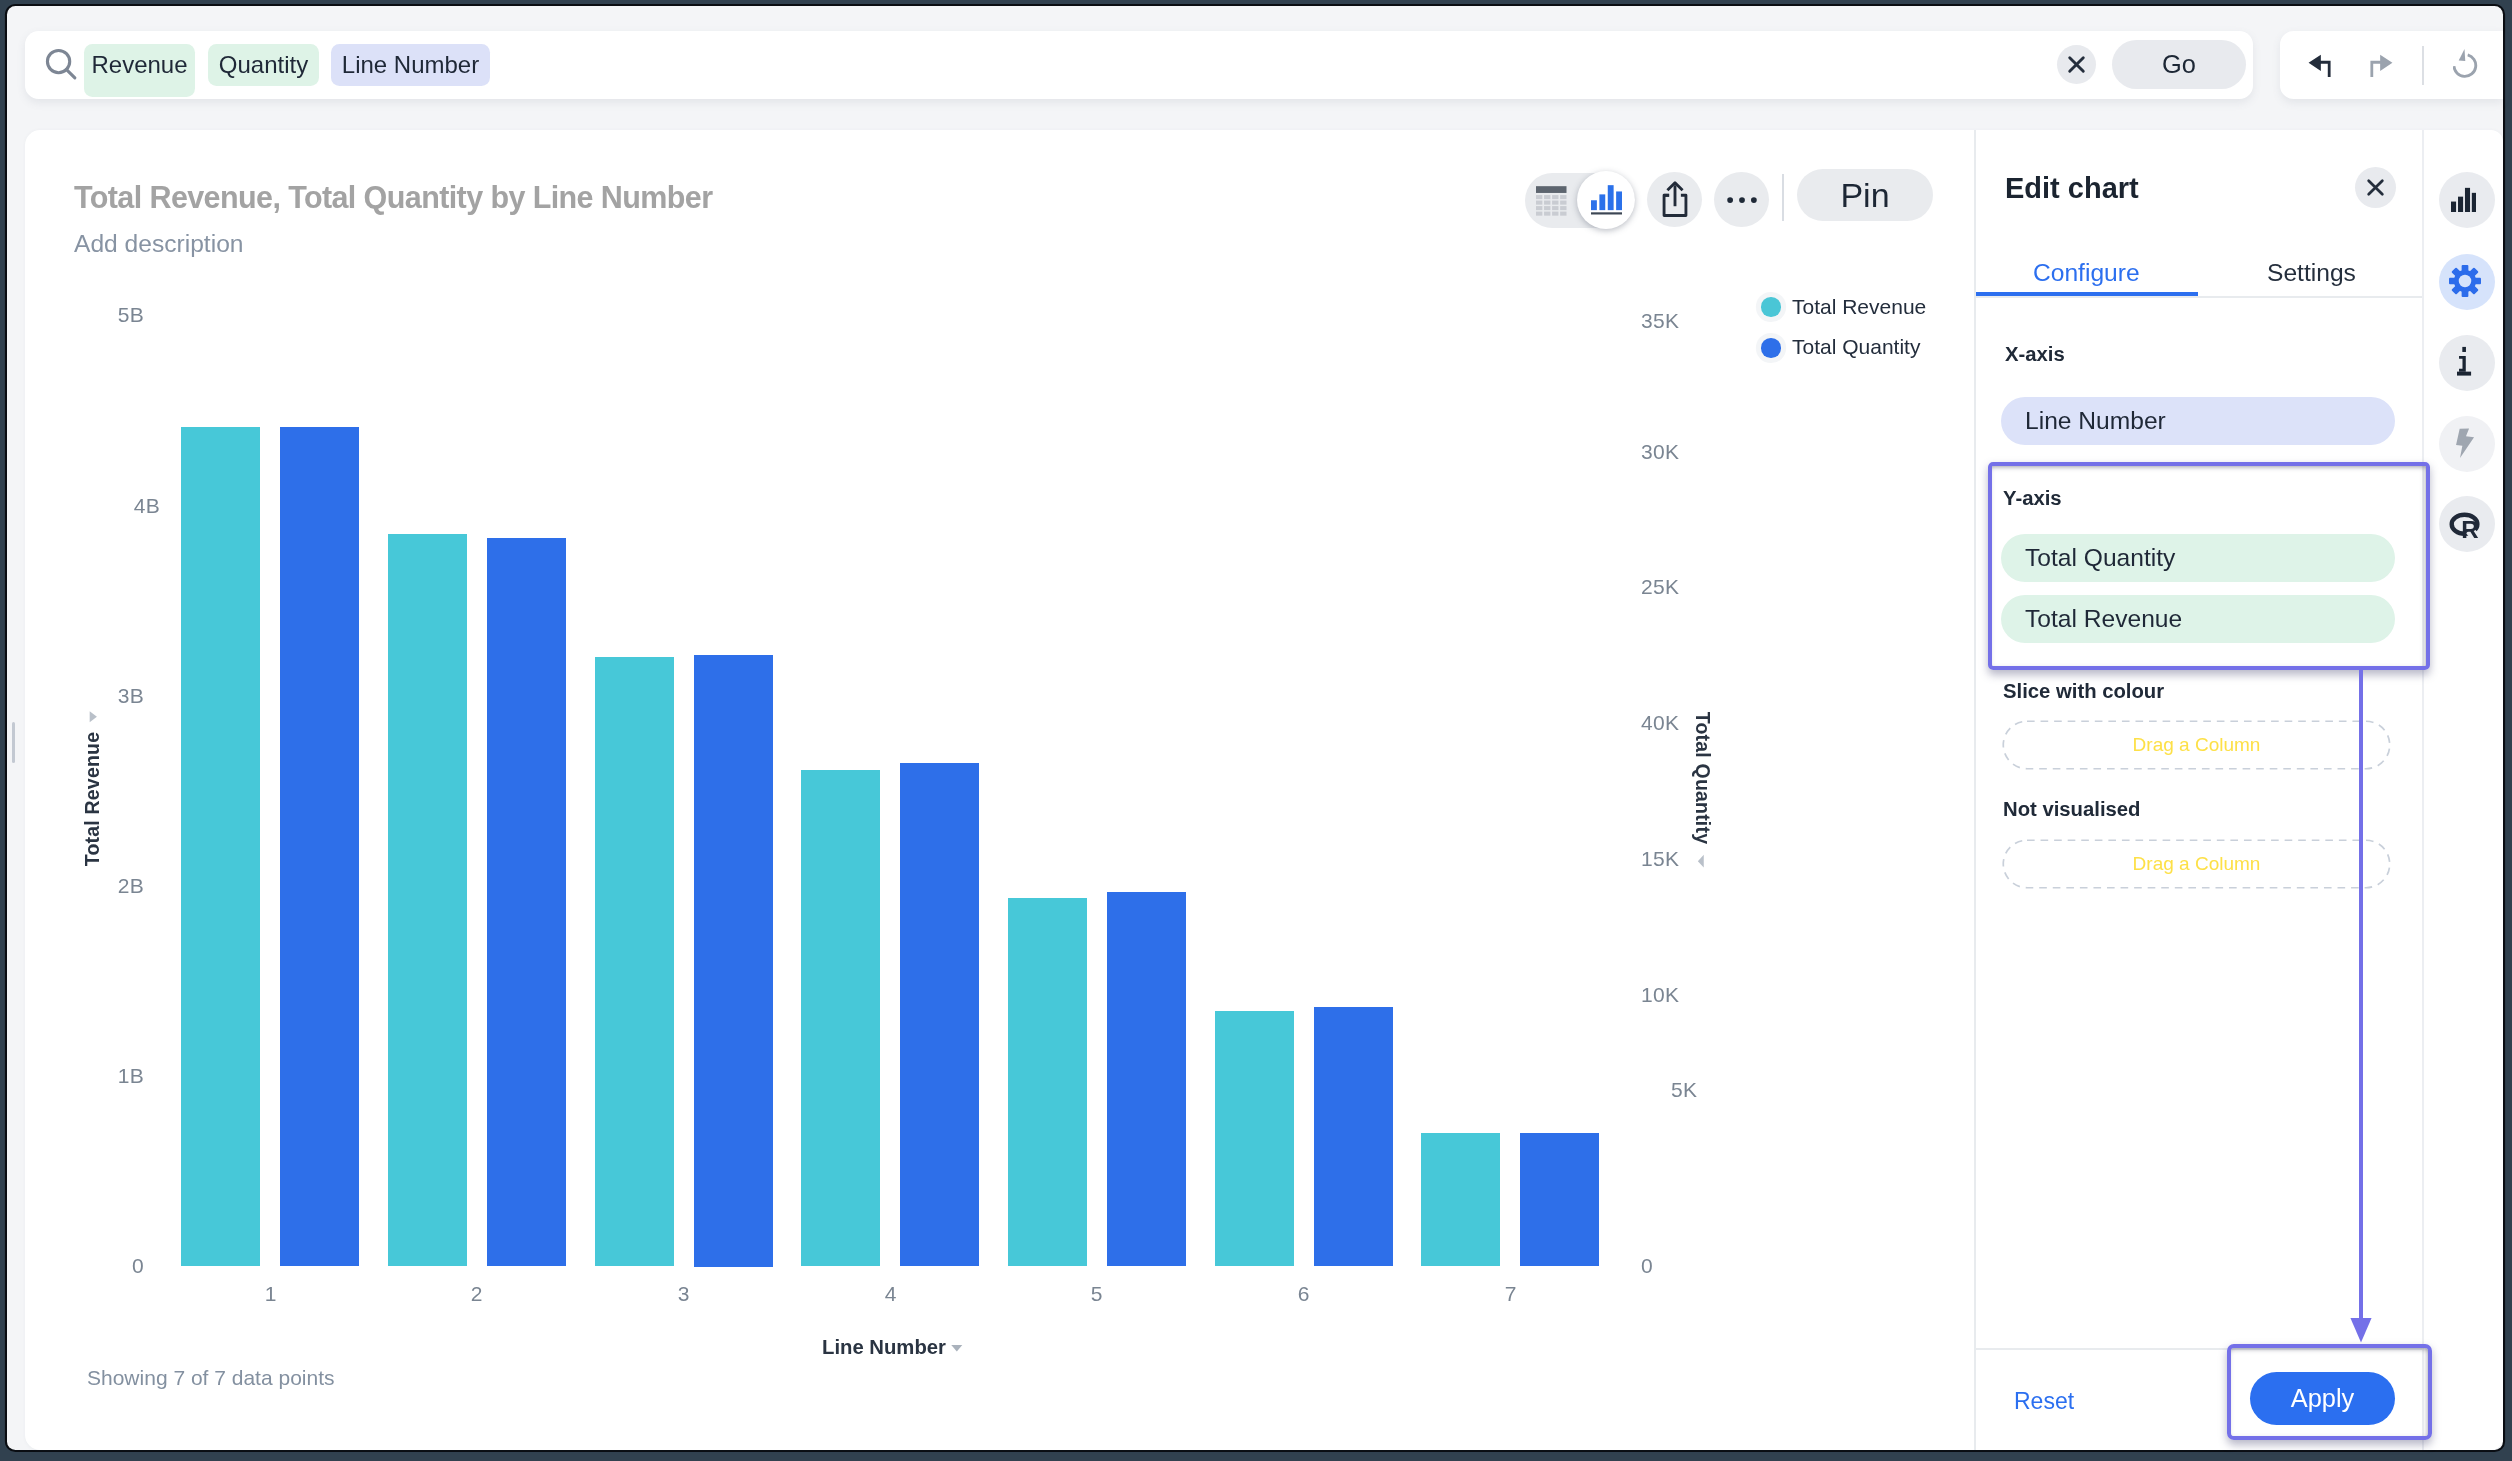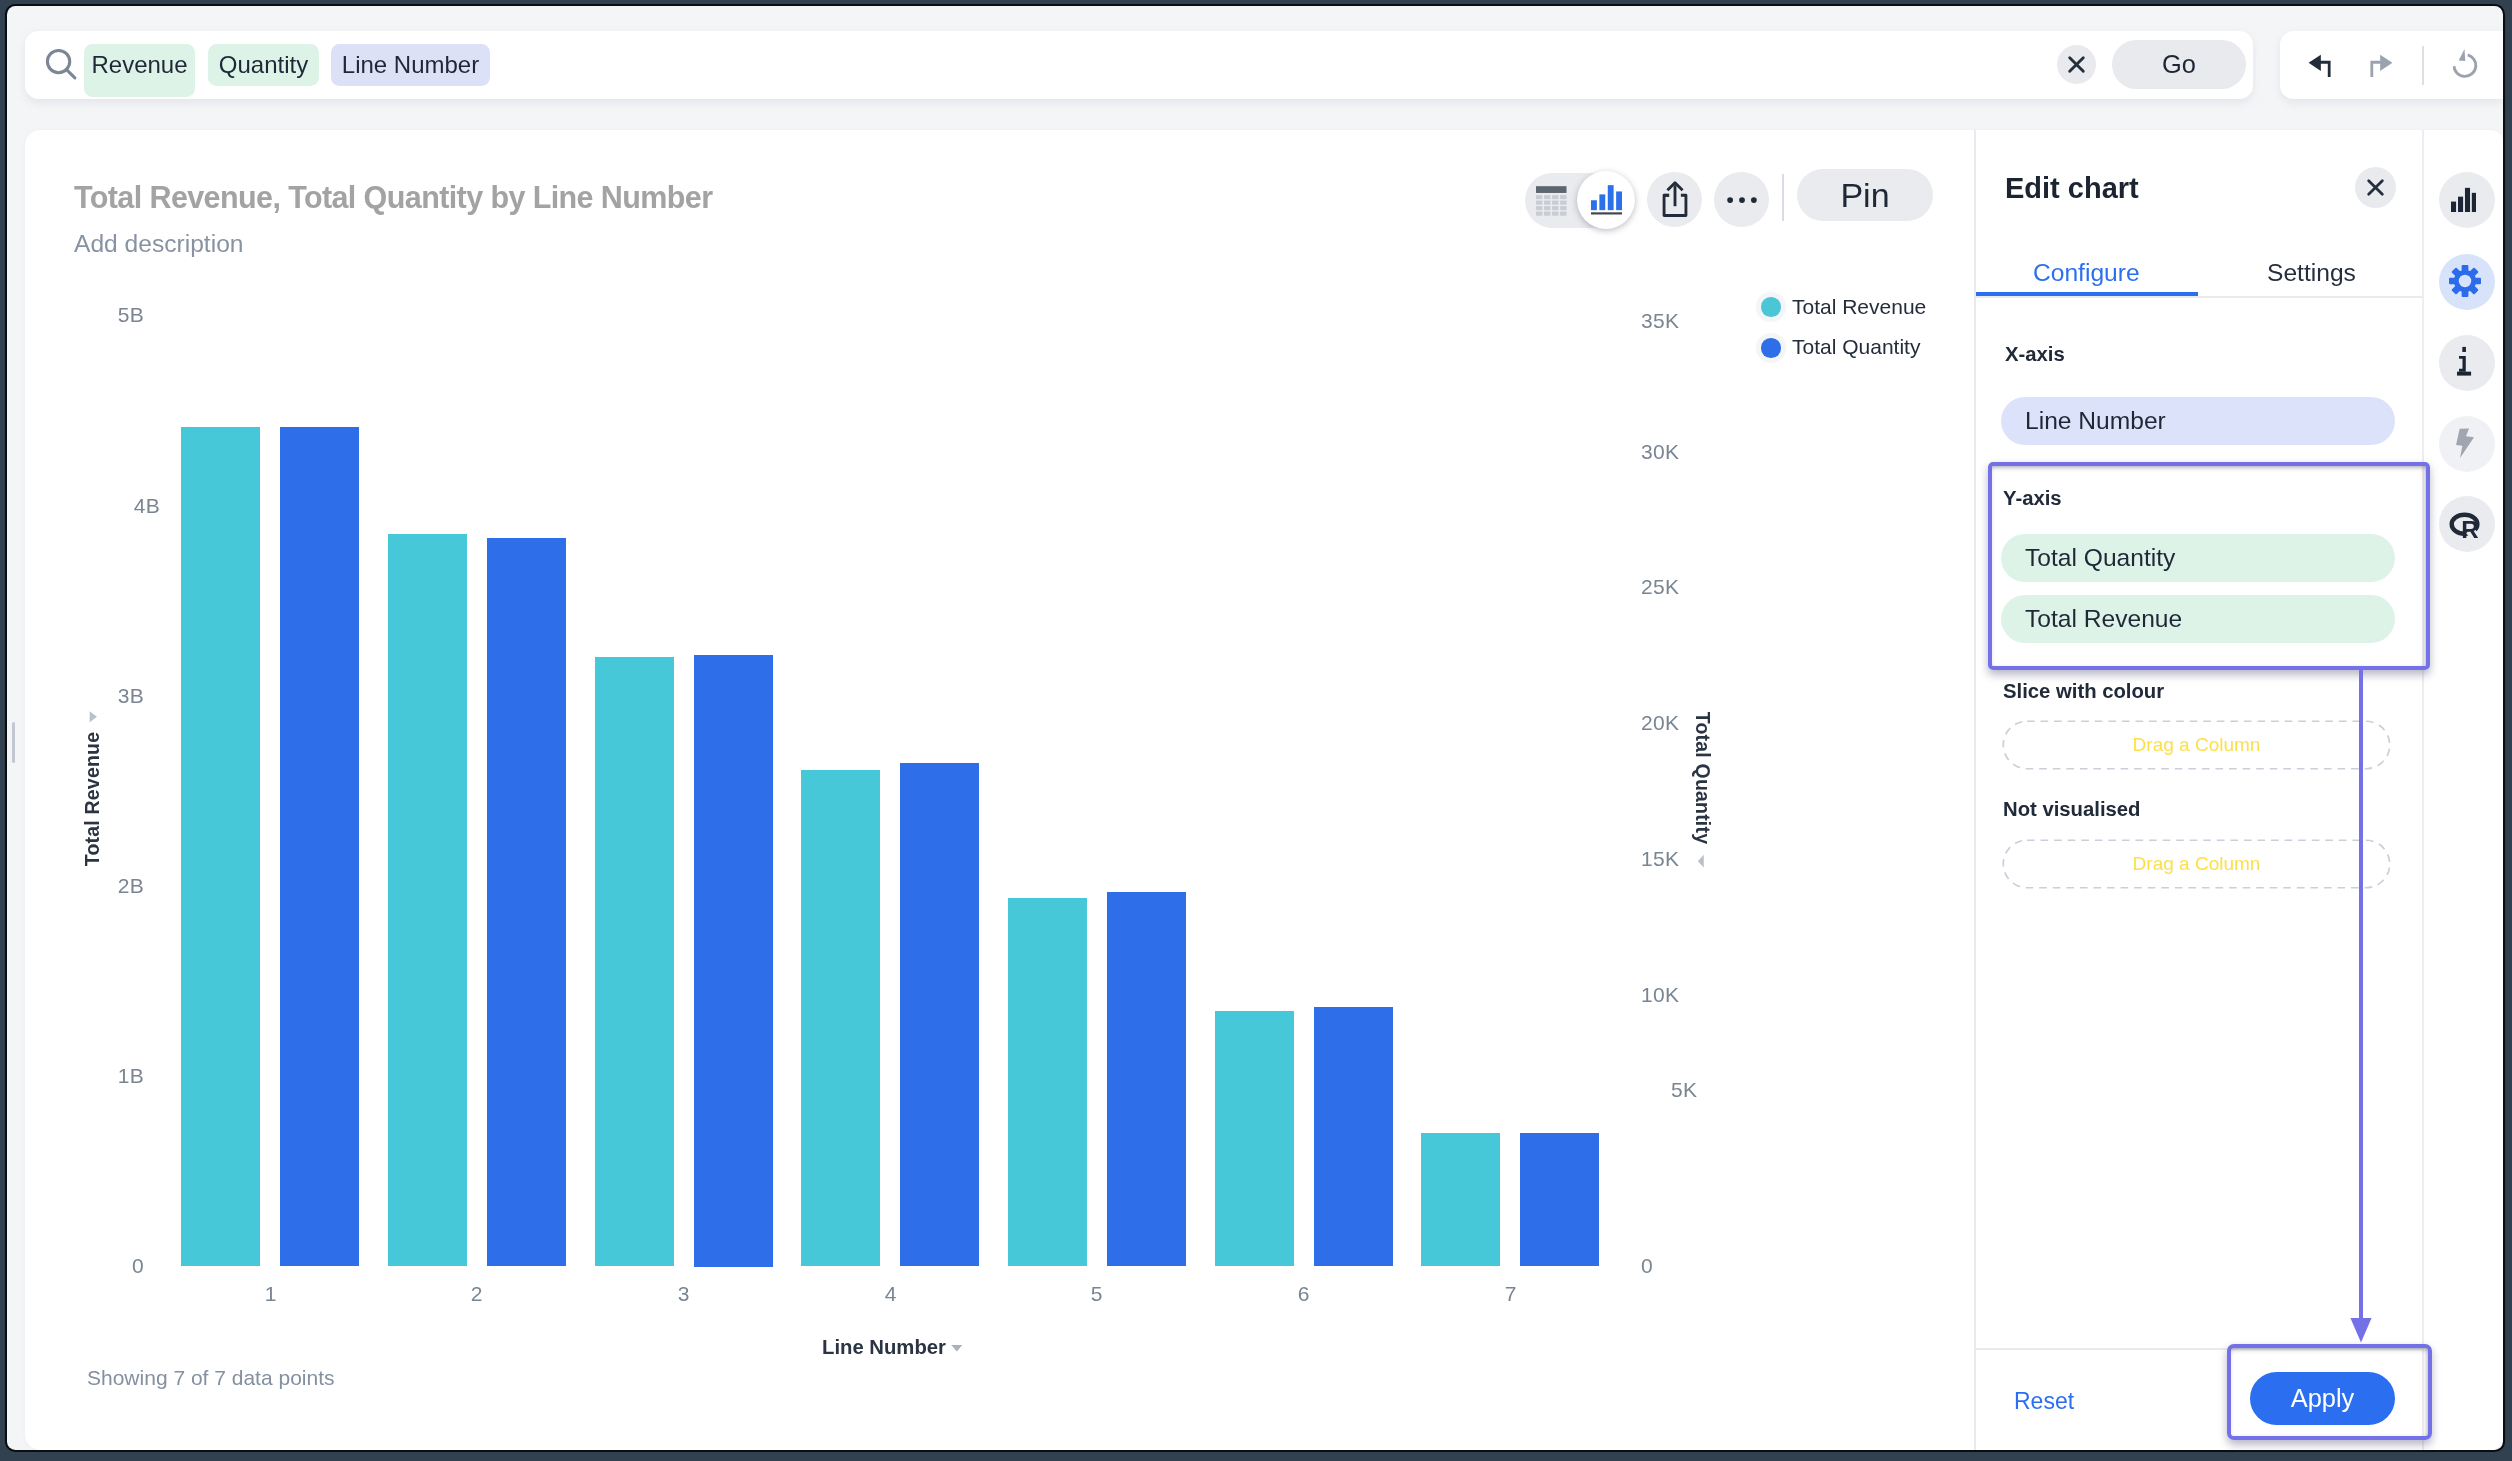--- a/index.html
+++ b/index.html
@@ -157,21 +157,21 @@
 
 <div class="ylab" style="left:76px;top:303px;">5B</div>
 <div class="ylab" style="left:92px;top:494px;">4B</div>
 <div class="ylab" style="left:76px;top:684px;">3B</div>
 <div class="ylab" style="left:76px;top:874px;">2B</div>
 <div class="ylab" style="left:76px;top:1064px;">1B</div>
 <div class="ylab" style="left:76px;top:1254px;">0</div>
 <div class="yrlab" style="top:303px;margin-top:6px;">35K</div>
 <div class="yrlab" style="top:440px;">30K</div>
 <div class="yrlab" style="top:575px;">25K</div>
-<div class="yrlab" style="top:711px;">20K</div>
+<div class="yrlab" style="top:711px;">40K</div>
 <div class="yrlab" style="top:847px;">15K</div>
 <div class="yrlab" style="top:983px;">10K</div>
 <div class="yrlab" style="top:1078px;margin-left:30px;">5K</div>
 <div class="yrlab" style="top:1254px;">0</div>
 <div class="abs axtitle" style="left:92px;top:799px;transform:translate(-50%,-50%) rotate(-90deg);white-space:nowrap;">Total Revenue</div>
 <svg class="abs" style="left:88px;top:710px" width="10.2" height="13.6" viewBox="0 0 12 16">
     <path d="M2 1.5 L10.5 8 L2 14.5 Z" fill="#b9c0c9"></path>
   </svg>
 <div class="abs axtitle" style="left:1702px;top:778px;transform:translate(-50%,-50%) rotate(90deg);white-space:nowrap;">Total Quantity</div>
 <svg class="abs" style="left:1697px;top:854px" width="7.6" height="14.4" viewBox="0 0 9 17">

